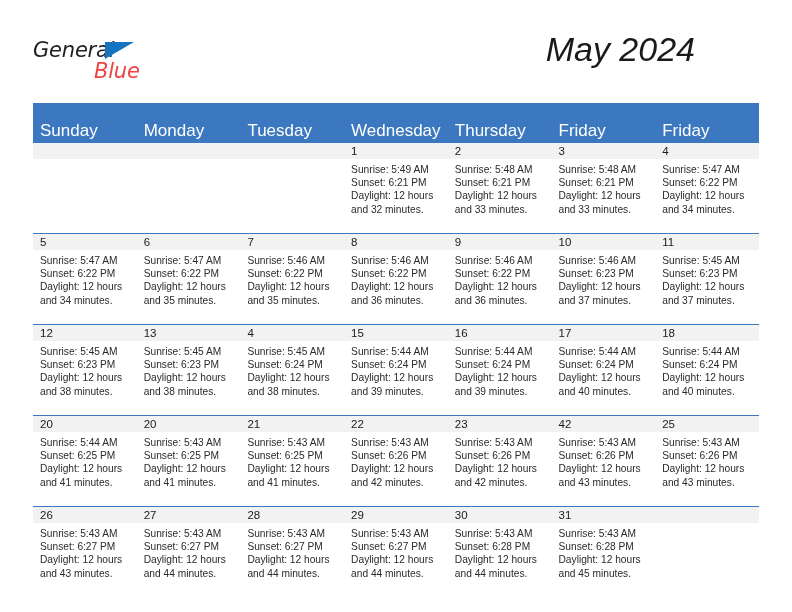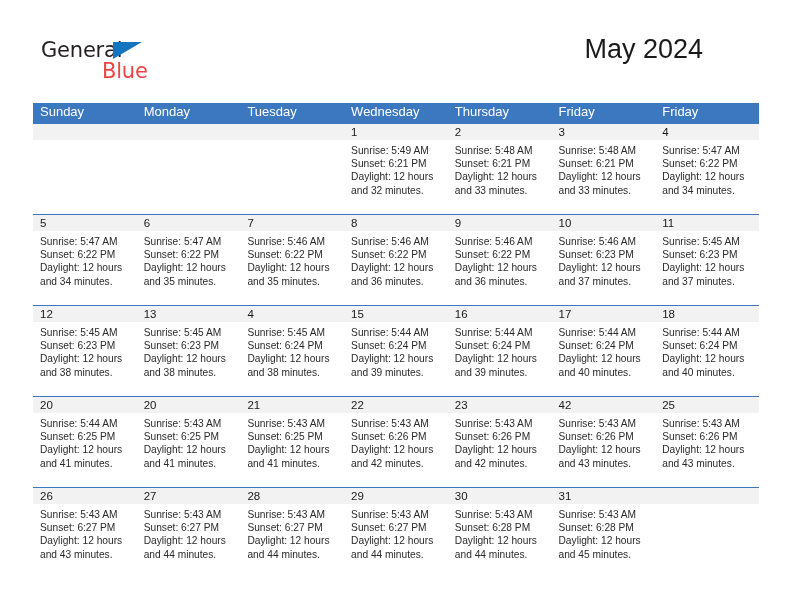--- a/index.html
+++ b/index.html
@@ -18,24 +18,25 @@
   .page {
     position: relative;
     width: 792px;
     height: 612px;
     box-sizing: border-box;
   }
 
   
   .header {
     position: absolute;
-    left: 8px;
+    left: 0;
     top: 0;
     width: 730px;
     height: 103px;
+    font-style: italic;
   }
 
   .logo {
     position: absolute;
     left: 33px;
     top: 38px;
     width: 120px;
     height: 46px;
   }
   .logo-general {
@@ -65,21 +66,21 @@
     letter-spacing: -0.2px;
     color: #ef4444;
     line-height: 24px;
     font-family: "DejaVu Sans", sans-serif;
   }
 
   .title {
     position: absolute;
     right: 35px;
     top: 33px;
-    font-size: 27px;
+    font-size: 34px;
     color: #1a1a1a;
     text-align: right;
     line-height: 32px;
     white-space: nowrap;
   }
   .subtitle {
     position: absolute;
     right: 35px;
     top: 76px;
     font-size: 14.5px;
@@ -95,24 +96,24 @@
     left: 33px;
     top: 103px;
     width: 726px;
     border-collapse: collapse;
     table-layout: fixed;
   }
 
   .calendar th {
     background: #3b78bf;
     color: #ffffff;
-    font-size: 13px;
+    font-size: 17px;
     font-weight: normal;
     text-align: left;
-    padding: 2px 0 6px 7px;
+    padding: 21px 0 6px 7px;
     height: 12px;
     line-height: 13px;
     border: none;
   }
 
   .calendar td {
     width: 103.71px;
     height: 90px;
     vertical-align: top;
     padding: 0;

